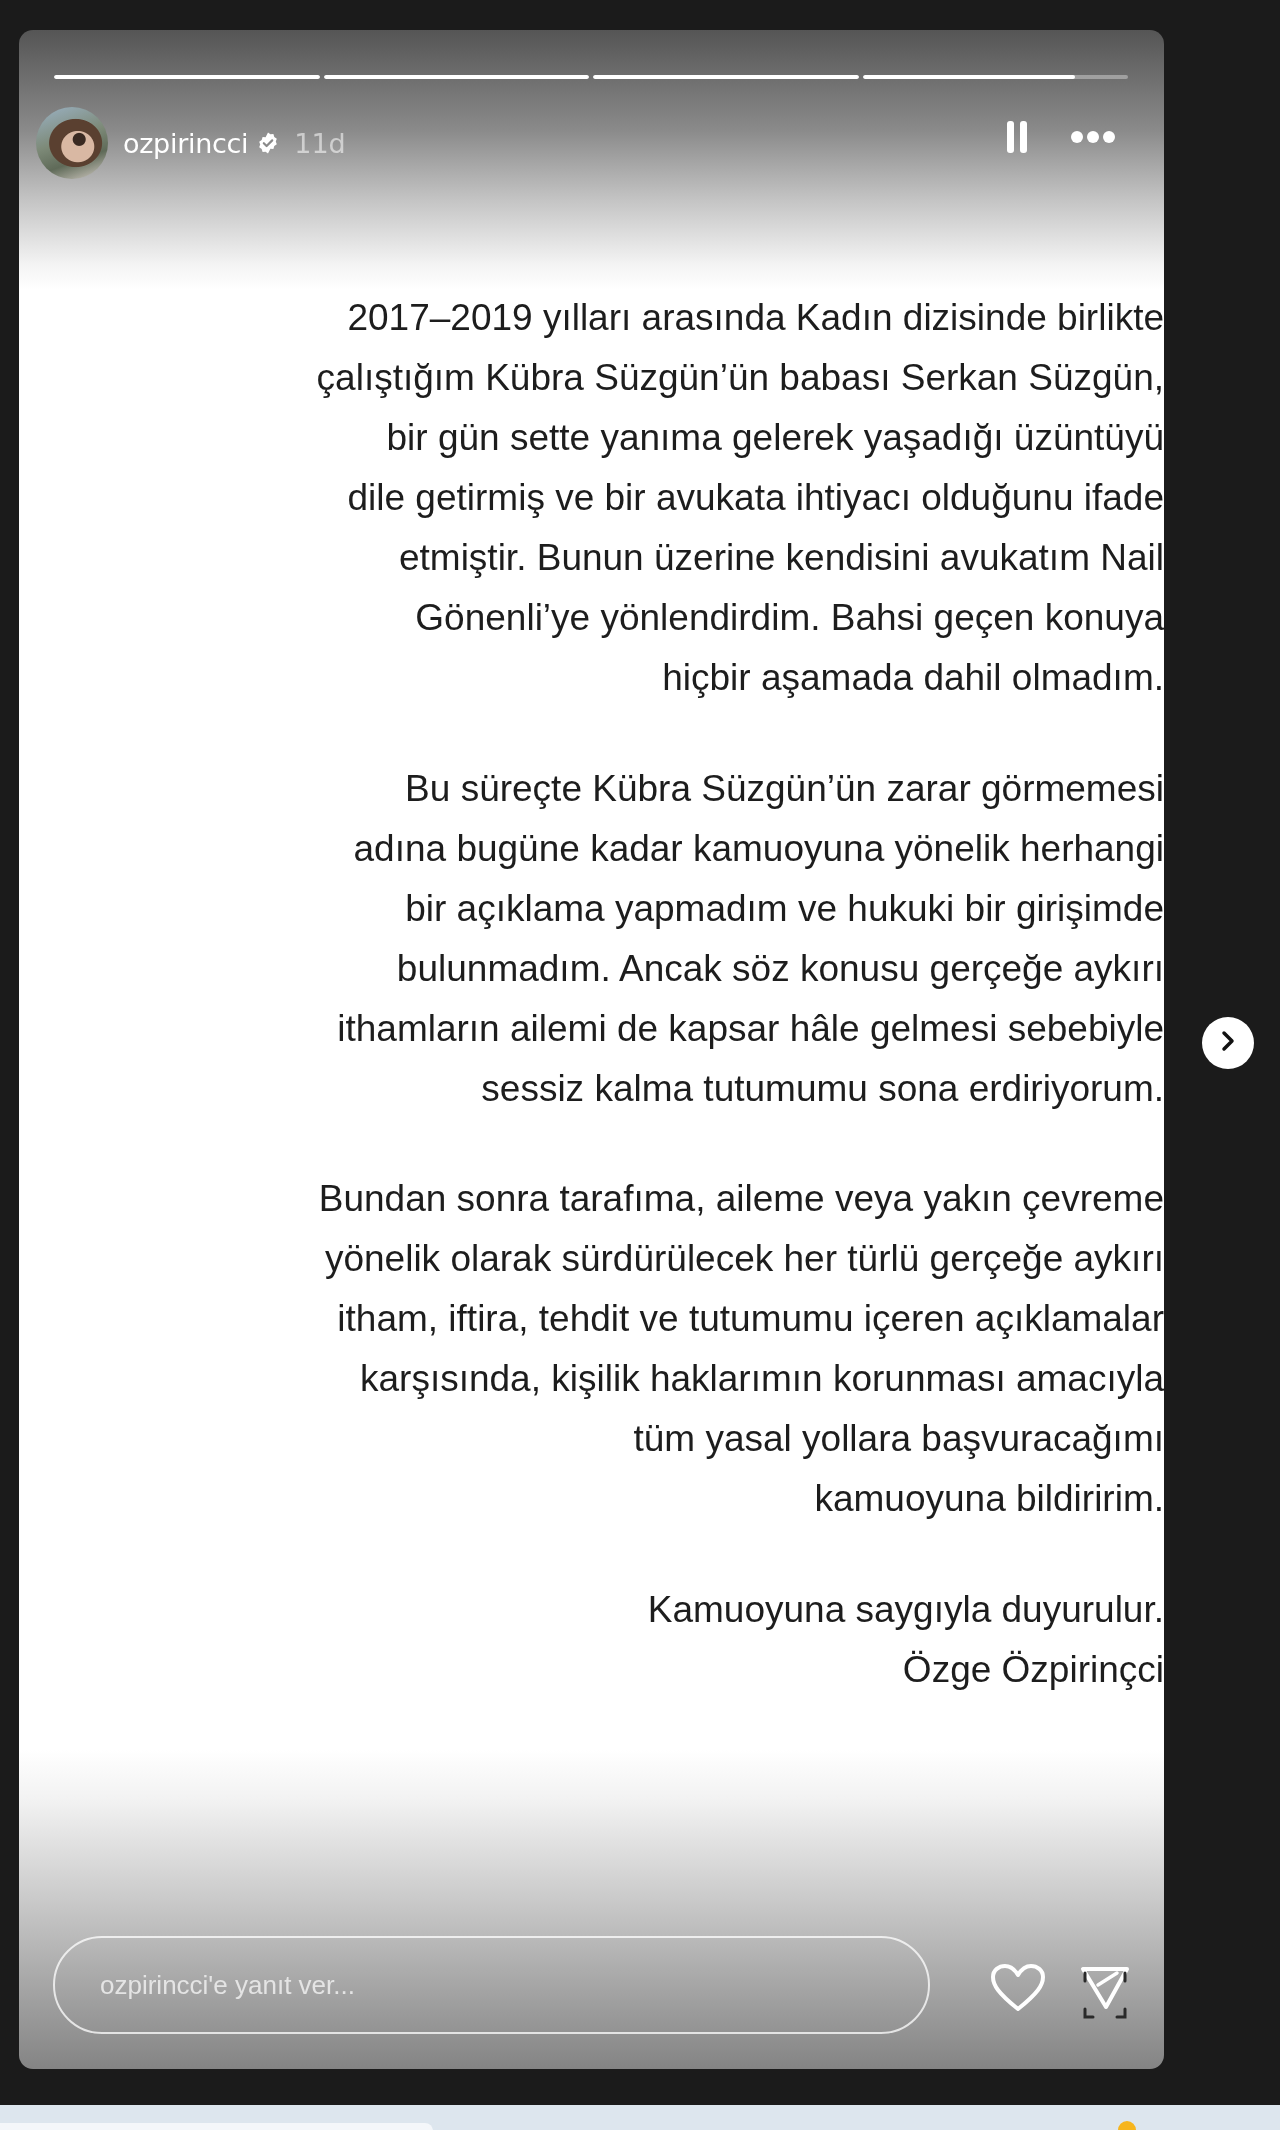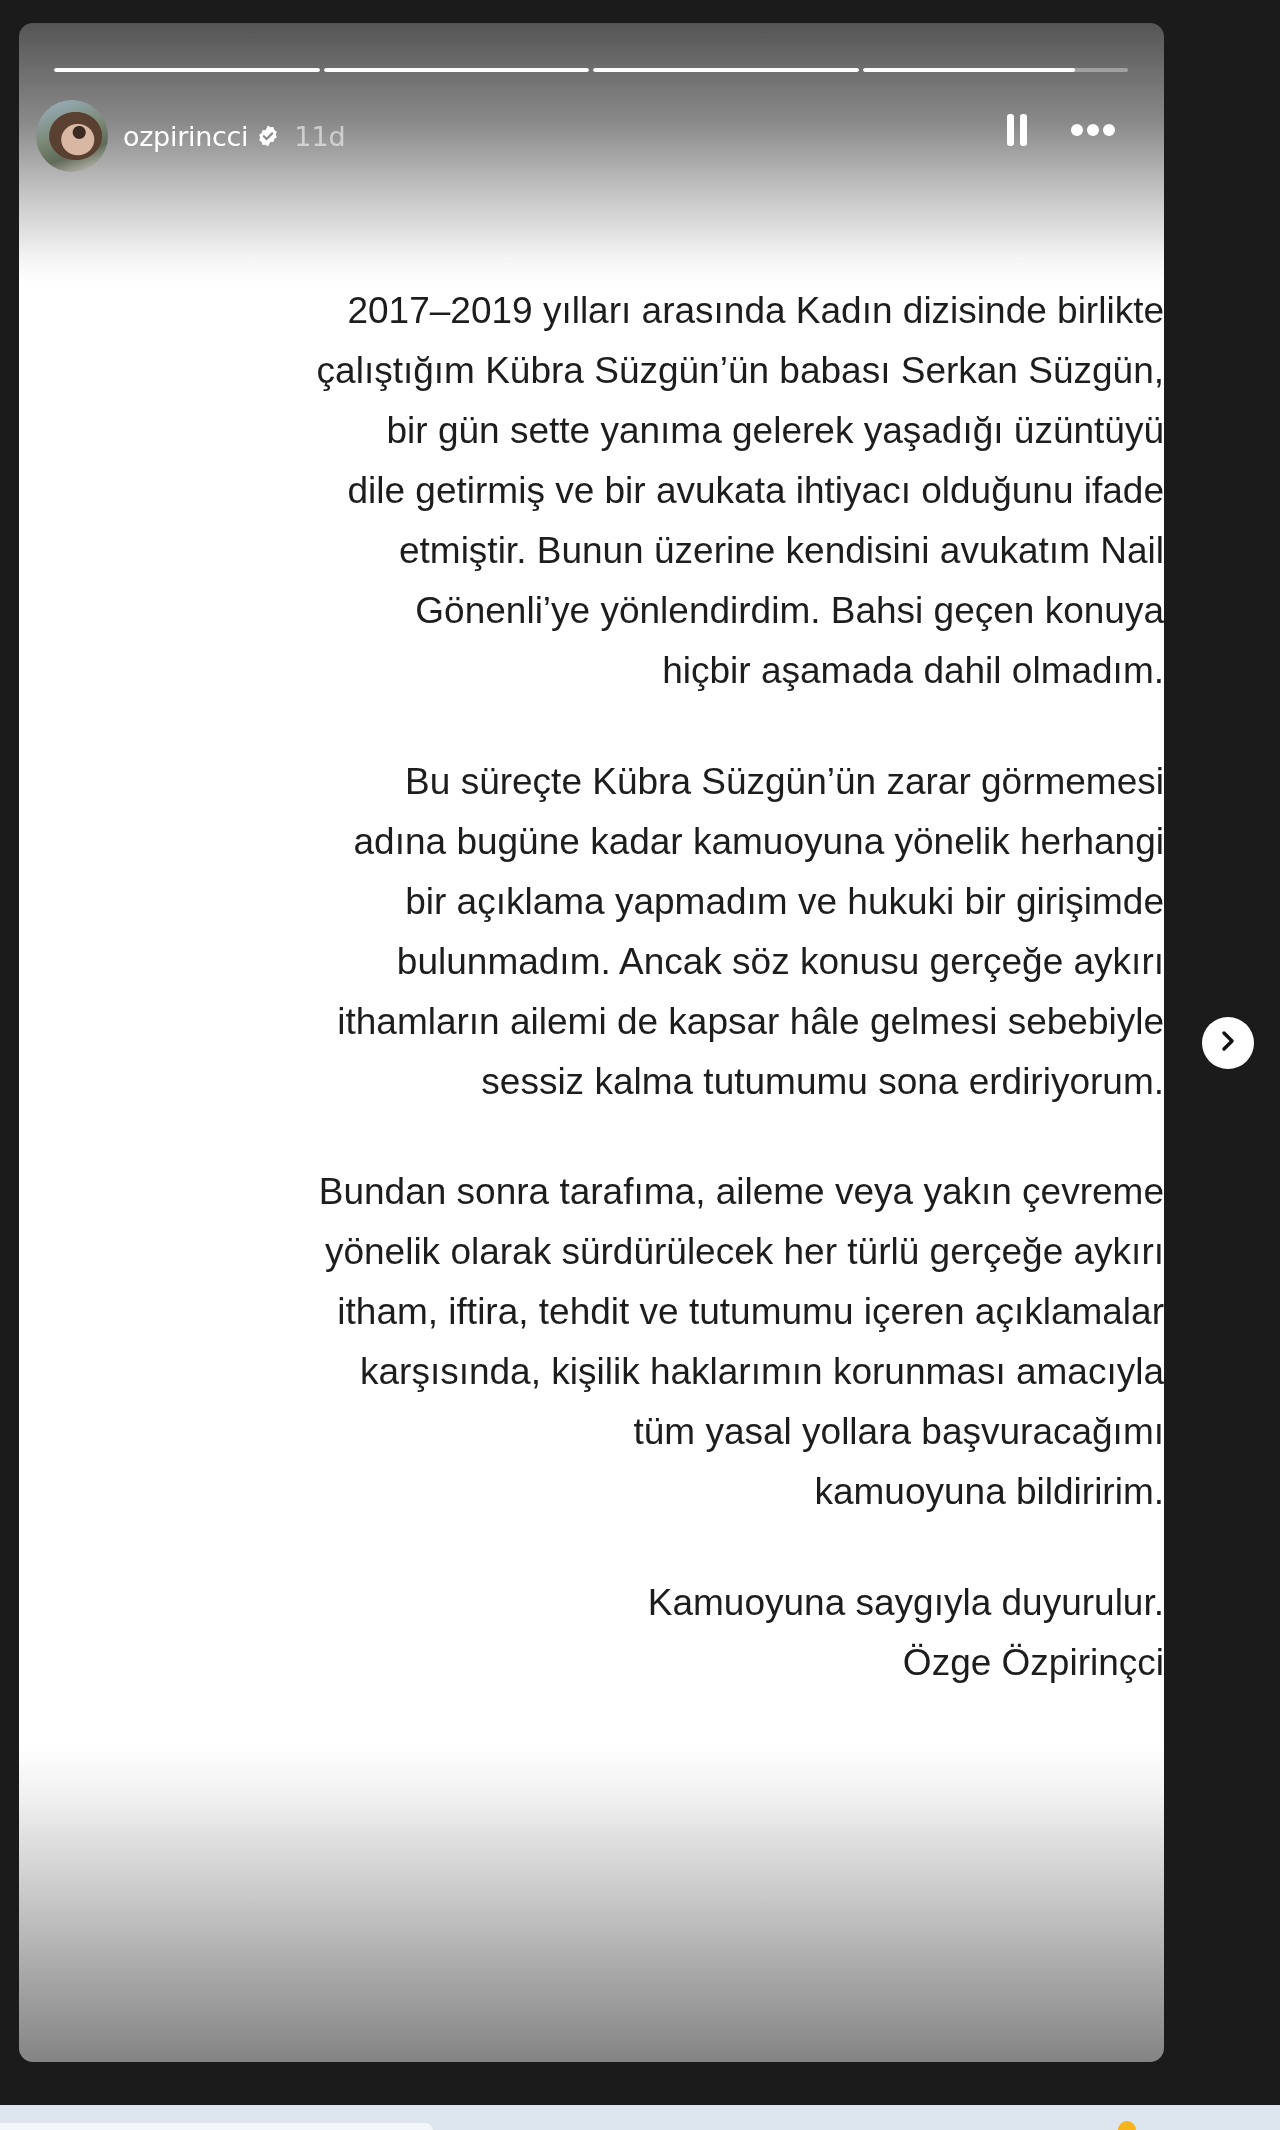--- a/index.html
+++ b/index.html
@@ -4,21 +4,21 @@
 <style>
   * { box-sizing: border-box; margin: 0; padding: 0; }
   html, body { width: 1280px; height: 2130px; overflow: hidden; }
   body {
     background: #1b1b1b;
     position: relative;
     font-family: "DejaVu Sans", "Liberation Sans", sans-serif;
   }
   .story-card {
     position: absolute;
-    left: 19px; top: 23px;
+    left: 19px; top: 30px;
     width: 1145px; height: 2039px;
     border-radius: 14px;
     overflow: hidden;
     background: linear-gradient(to bottom,
       #555555 0px, #8a8a8a 100px, #c4c4c4 170px, #f4f4f4 235px, #ffffff 260px,
       #ffffff 1720px, #f2f2f2 1770px, #d2d2d2 1850px, #a8a8a8 1950px, #848484 2039px);
   }
   .progress {
     position: absolute; left: 35px; top: 45px; width: 1074px; height: 4px;
     display: flex; gap: 4px;
@@ -156,20 +156,39 @@
     <p class="para">Bundan sonra tarafıma, aileme veya yakın çevreme
 yönelik olarak sürdürülecek her türlü gerçeğe aykırı
 itham, iftira, tehdit ve tutumumu içeren açıklamalar
 karşısında, kişilik haklarımın korunması amacıyla
 tüm yasal yollara başvuracağımı
 kamuoyuna bildiririm.</p>
     <p class="para signoff">Kamuoyuna saygıyla duyurulur.
 Özge Özpirinçci</p>
   </div>
 
+  <div class="reply-bar">
+    <input class="reply-input" type="text" placeholder="ozpirincci'e yanıt ver..." style="">
+    <div class="icon-btn heart-btn">
+      <span>
+        <svg width="56" height="50" viewBox="0 0 56 50">
+          <path d="M28 46 C 8 30, 3 22, 3 14 C 3 7, 9 3, 15 3 C 21 3, 25 7, 28 12 C 31 7, 35 3, 41 3 C 47 3, 53 7, 53 14 C 53 22, 48 30, 28 46 Z" fill="none" stroke="#ffffff" stroke-width="4" stroke-linejoin="round"></path>
+        </svg>
+      </span>
+    </div>
+    <div class="icon-btn send-btn">
+      <span>
+        <svg width="56" height="62" viewBox="0 0 56 62">
+          <path d="M6 8 L50 8 L29 46 Z" fill="none" stroke="#ffffff" stroke-width="4" stroke-linejoin="round"></path>
+          <path d="M21 24 L40 12" stroke="#ffffff" stroke-width="3.5" stroke-linecap="round"></path>
+          <path d="M8 48 L8 56 L16 56 M48 48 L48 56 L40 56 M8 20 L8 12 M48 20 L48 12" stroke="#2a2a2a" stroke-width="3" fill="none" stroke-linecap="round"></path>
+        </svg>
+      </span>
+    </div>
+  </div>
 </div>
 
 <div class="next-btn">
   <span>
     <svg width="20" height="24" viewBox="0 0 20 24">
       <path d="M6 4 L14 12 L6 20" fill="none" stroke="#111111" stroke-width="3.5" stroke-linecap="round" stroke-linejoin="round"></path>
     </svg>
   </span>
 </div>
 

